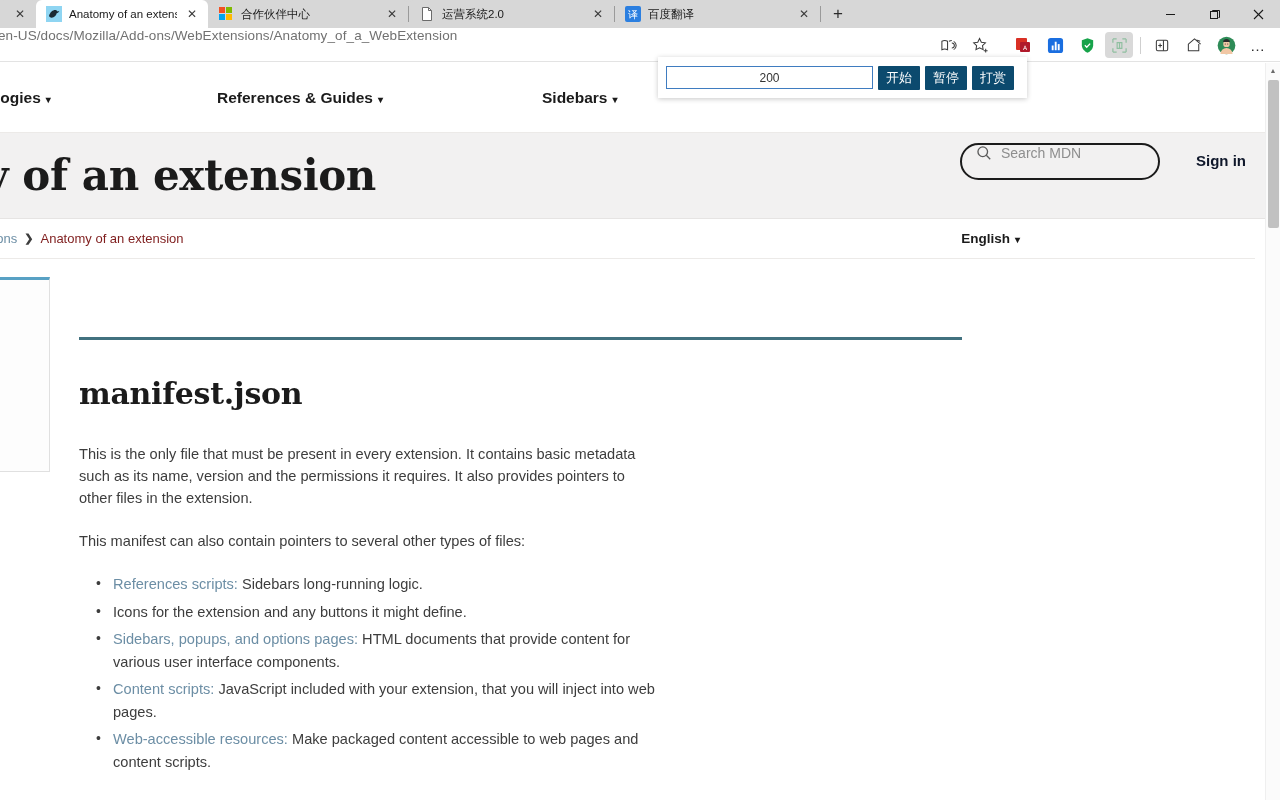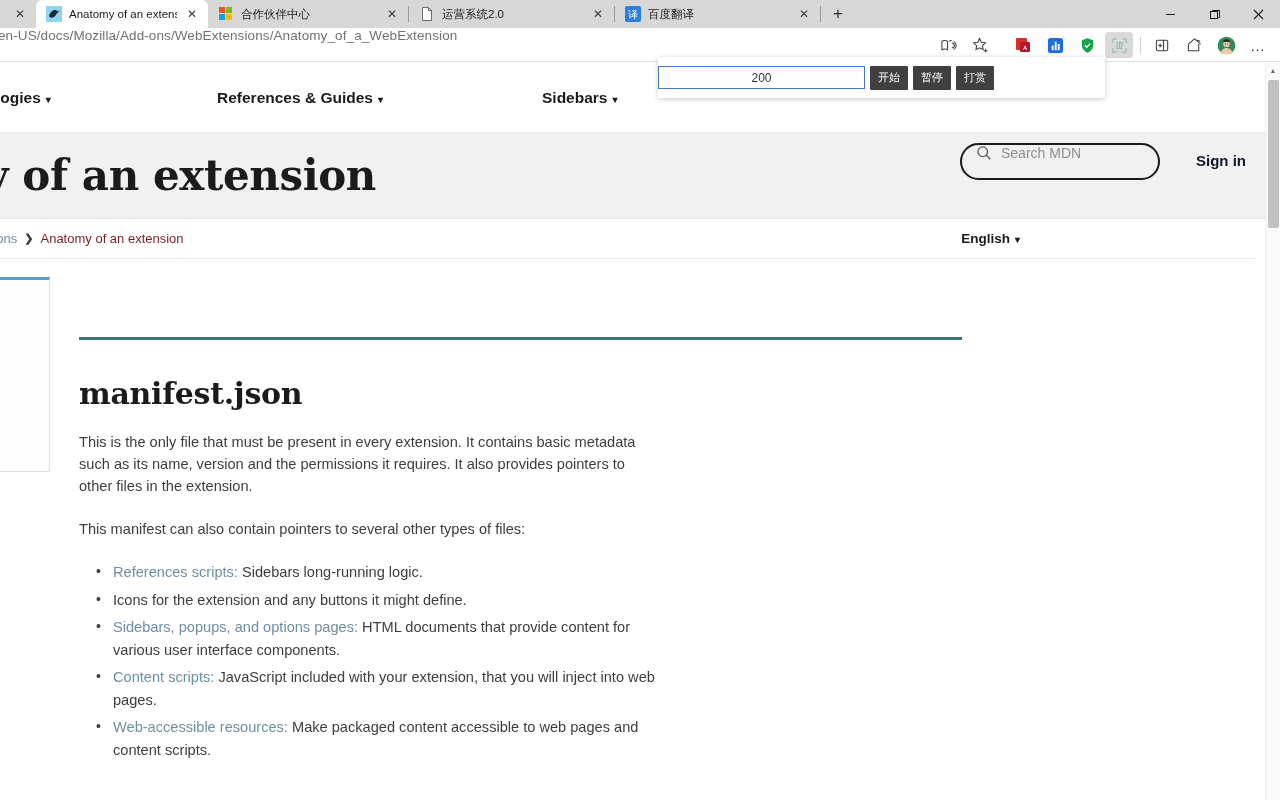--- a/index.html
+++ b/index.html
@@ -217,21 +217,21 @@
     background: #41717f;
     width: 883px;
     margin-top: 54px;
     margin-bottom: 36px;
   }
   h2.sec {
     font-family: "DejaVu Serif", serif;
     font-weight: bold;
     font-size: 30px;
     color: #1b1b1b;
-    margin-bottom: 20px;
+    margin-bottom: 32px;
     letter-spacing: -0.3px;
   }
   .para2 {
     font-size: 14.6px;
     line-height: 22px;
     color: #3d3d3d;
     max-width: 582px;
     margin-bottom: 21px;
   }
   ul.fl { list-style: none; margin-top: 2px; }
@@ -264,44 +264,45 @@
   .pscroll .thumb {
     position: absolute; top: 17px; left: 2px;
     width: 11px; height: 148px;
     background: #c1c1c1; border-radius: 2px;
   }
 
   
   .ext-popup {
     position: absolute;
     left: 658px; top: 57px;
-    width: 447px; height: 41px;
+    width: 369px; height: 41px;
     background: #ffffff;
     box-shadow: 0 1px 5px rgba(0,0,0,0.22);
     display: flex;
     align-items: center;
+    padding-left: 8px;
     gap: 5px;
     z-index: 50;
   }
   .ext-input {
     width: 207px; height: 23px;
     border: 1.5px solid #3f7cc0;
     background: #fff;
     text-align: center;
     font-size: 12px;
     color: #333;
     display: flex; align-items: center; justify-content: center;
     font-family: "Liberation Sans", sans-serif;
   }
   .ext-btn {
     height: 24px;
     padding: 0 8px;
-    background: #404040;
+    background: #0c4a6e;
     color: #ffffff;
-    font-size: 11px;
+    font-size: 13px;
     display: flex; align-items: center; justify-content: center;
     border: none;
     font-family: "Liberation Sans", sans-serif;
     border-radius: 1px;
   }
 </style>
 </head>
 <body>
 
 <div class="browser">

